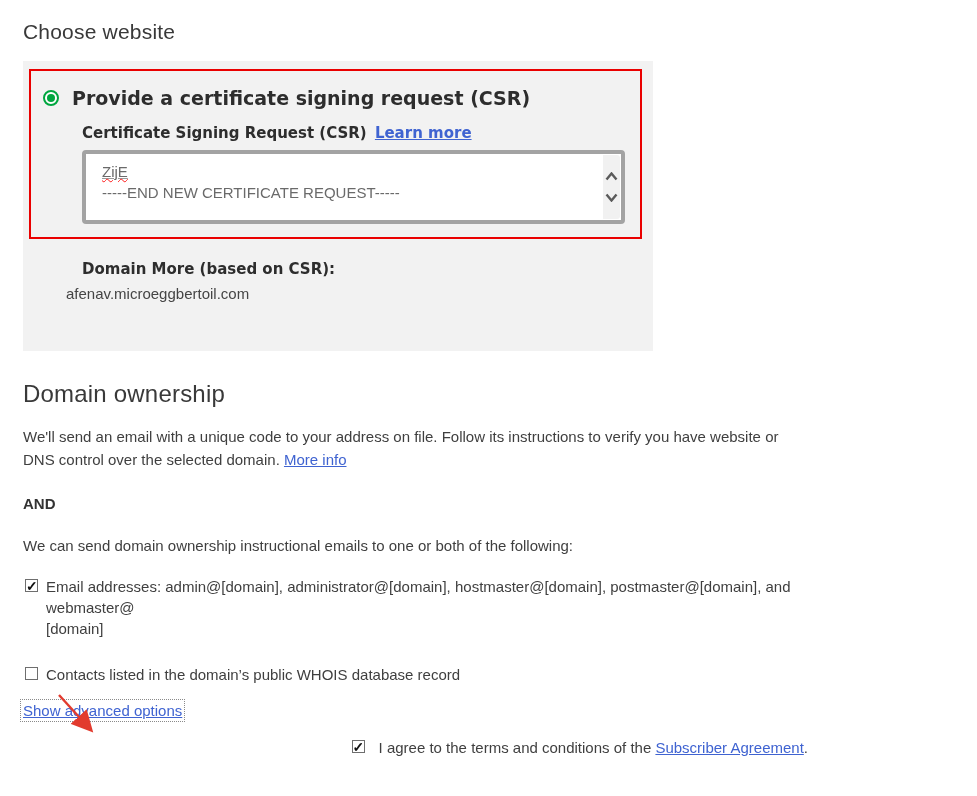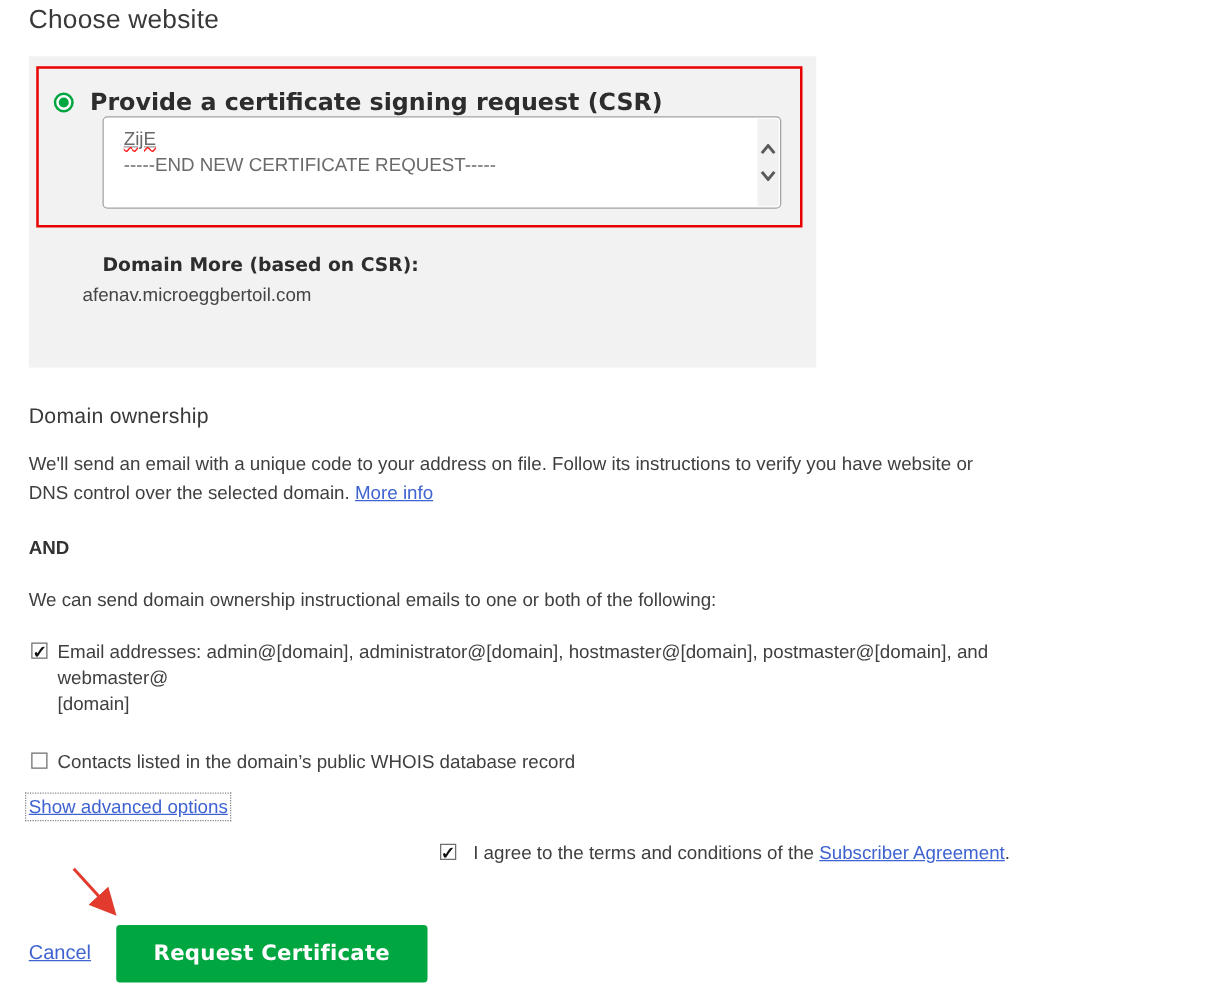--- a/index.html
+++ b/index.html
@@ -4,21 +4,21 @@
 <style>
   * { box-sizing: border-box; }
   html,body { margin:0; padding:0; }
   body {
     width: 977px; height: 796px;
     background: #ffffff;
     font-family: "Liberation Sans", sans-serif;
     color: #3f3f3f;
     overflow: hidden;
   }
-  .page { position: relative; padding: 4px 22px 0 23px; width: 830px; height: 796px; }
+  .page { position: relative; padding: 20px 22px 0 23px; width: 830px; height: 796px; }
 
   .h1 { font-size: 21px; font-weight: 400; color: #393939; margin: 0 0 17px 0; letter-spacing: 0.2px; }
 
   
   .panel { width: 630px; background: #f2f2f2; padding: 8px 0 0 0; }
   .red-box { margin: 0 11px 0 6px; border: 2px solid #ea0000; padding: 16px 0 13px 12px; }
 
   .radio-row { display: flex; align-items: center; gap: 13px; }
   .radio-outer {
     width: 16px; height: 16px; flex: none;
@@ -29,38 +29,38 @@
   }
   .gd-bold { font-family: "DejaVu Sans", sans-serif; font-weight: 700; color: #2d2d2d; }
   .radio-label { font-size: 19px; }
 
   .csr-label-row { margin: 15px 0 8px 39px; font-size: 15px; }
   a.link { color: #3f63d1; text-decoration: underline; cursor: pointer; }
   .learn-more { margin-left: 4px; }
 
   .textarea {
     margin-left: 39px; width: 543px; height: 74px;
-    background: #fff; border: 1px solid #a3a3a3; border-radius: 4px;
+    background: #fff; border: 4px solid #a3a3a3; border-radius: 4px;
     position: relative; font-size: 15px; color: #6a6a6a;
     padding: 7px 26px 0 16px; line-height: 21px; overflow: hidden;
     cursor: text;
   }
   .spellcheck { text-decoration: underline; text-decoration-color: #9a9a9a; }
   .spellcheck .wavy { text-decoration: underline wavy #ff1a1a; text-decoration-thickness: 1px; }
   .scrolltrack {
     position: absolute; top: 1px; right: 1px; bottom: 1px; width: 17px;
     background: #f1f1f1; border-radius: 0 3px 3px 0;
     display: flex; flex-direction: column; align-items: center; justify-content: center; gap: 12px;
   }
   .scroll-btn { width: 13px; height: 9px; display: block; cursor: default; }
 
   .domain-label { margin: 21px 0 7px 59px; font-size: 15px; }
   .domain-value { margin: 0 0 0 43px; font-size: 15px; color: #454545; padding-bottom: 49px; }
 
-  .h2 { font-size: 17px; font-weight: 400; color: #393939; margin: 29px 0 0 0; letter-spacing: 0.2px; }
+  .h2 { font-size: 24px; font-weight: 400; color: #393939; margin: 29px 0 0 0; letter-spacing: 0.2px; }
   .intro { margin: 17px 0 0 0; font-size: 15px; line-height: 23px; max-width: 946px; }
   .and { margin: 24px 0 0 0; font-size: 15px; font-weight: 700; color: #333; }
   .send { margin: 25px 0 0 0; font-size: 15px; }
 
   .check-row { display: flex; align-items: flex-start; font-size: 15px; line-height: 21px; }
   .row-whois { margin: 25px 0 0 2px; gap: 8px; }
   .row-email { margin: 22px 0 0 2px; gap: 8px; }
   .row-agree { margin: 17px 0 0 7px; gap: 14px; justify-content: flex-end; }
   .checkbox {
     width: 13px; height: 13px; flex: none; margin-top: 3px;
@@ -94,20 +94,24 @@
 
 <div class="page">
 
   <div class="h1">Choose website</div>
 
   <div class="panel">
     <div class="red-box">
       <div class="radio-row">
         <span class="radio-outer"></span>
         <span class="gd-bold radio-label">Provide a certificate signing request (CSR)</span>
+      </div>
+      <div class="csr-label-row">
+        <span class="gd-bold">Certificate Signing Request (CSR)</span>
+        <a class="link gd-bold learn-more">Learn more</a>
       </div>
       <div class="textarea">
         <div><span class="spellcheck"><span class="wavy">ZijE</span></span></div>
         <div>-----END NEW CERTIFICATE REQUEST-----</div>
         <div class="scrolltrack">
           <svg class="scroll-btn" viewBox="0 0 13 9">
               <polyline points="1.5,7.5 6.5,1.5 11.5,7.5" fill="none" stroke="#5a5a5a" stroke-width="2.4"></polyline>
             </svg>
           <svg class="scroll-btn" viewBox="0 0 13 9">
               <polyline points="1.5,1.5 6.5,7.5 11.5,1.5" fill="none" stroke="#5a5a5a" stroke-width="2.4"></polyline>

